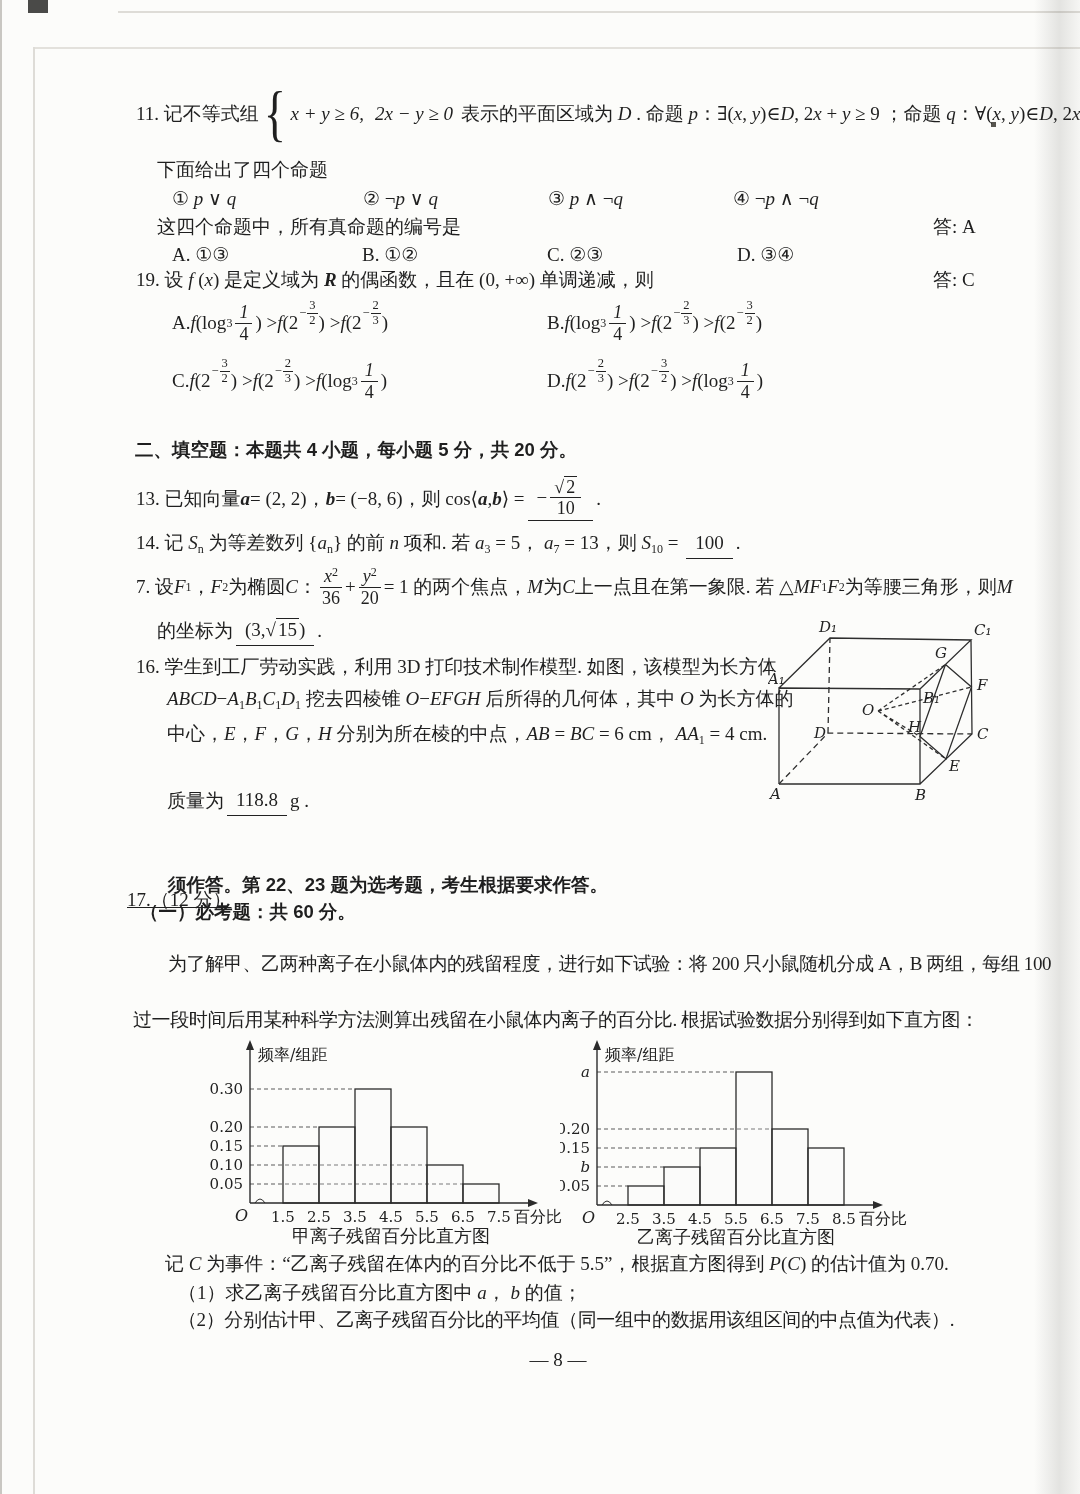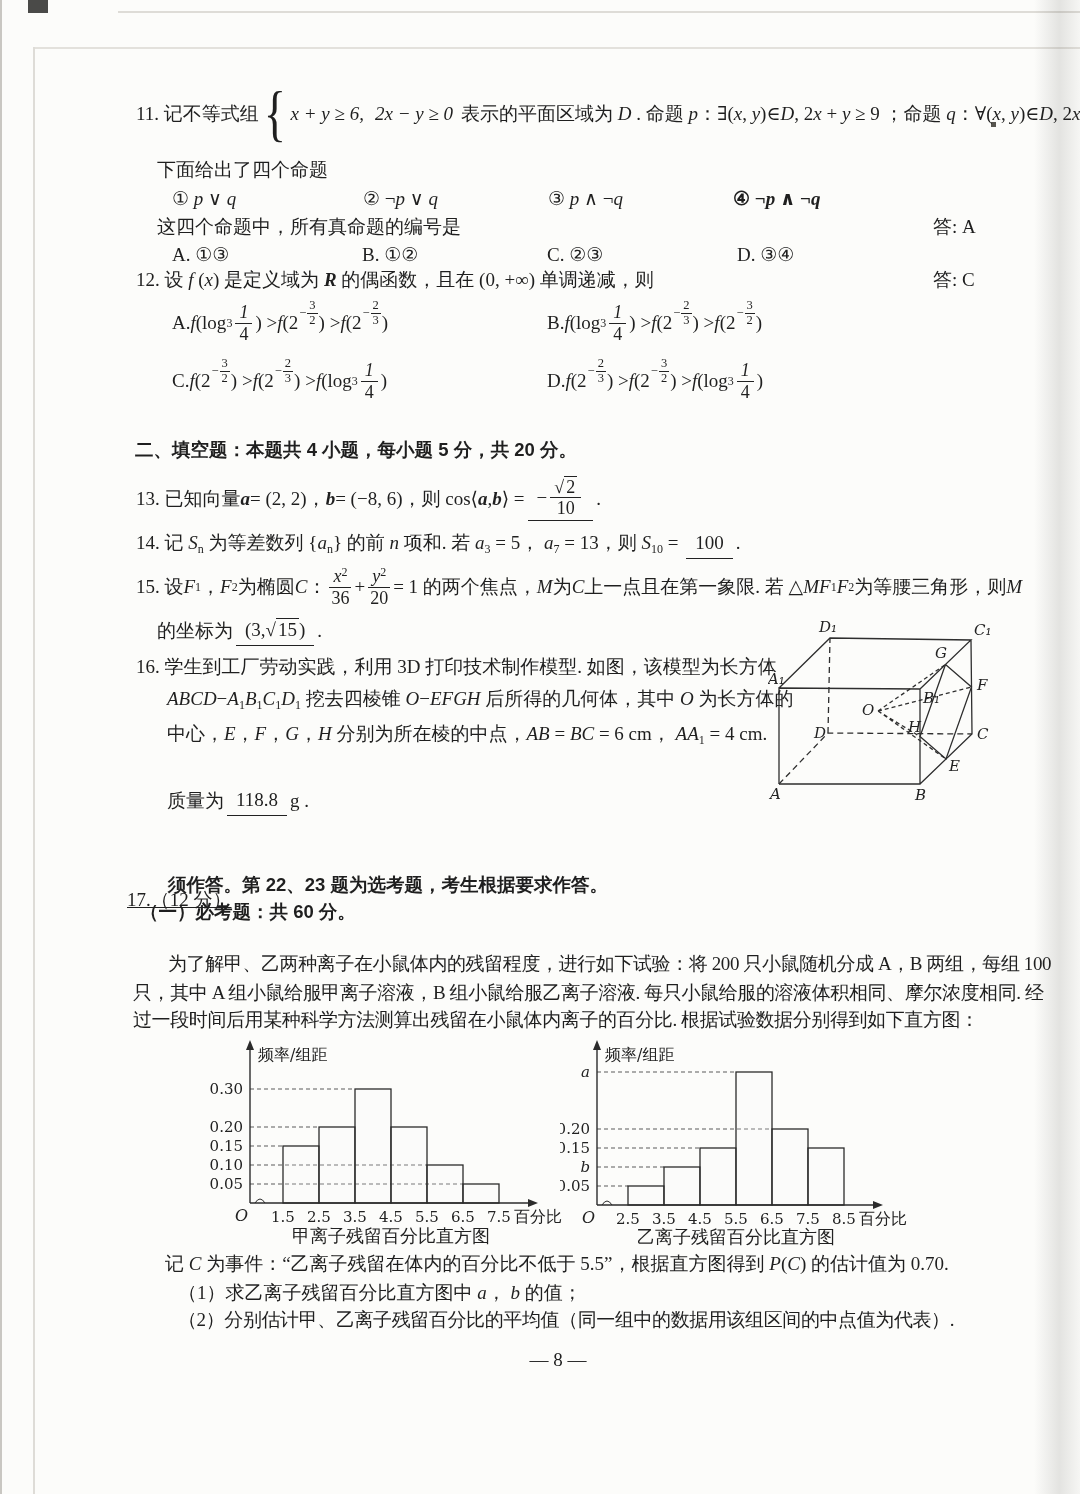--- a/index.html
+++ b/index.html
@@ -48,29 +48,29 @@
     <span class="sys">
       <span class="ti"><span class="ti">x</span><span class="tc"> + </span><span class="ti">y</span><span class="tc"> ≥ 6,</span></span>
       <span class="ti"><span class="tc">2</span><span class="ti">x</span><span class="tc"> − </span><span class="ti">y</span><span class="tc"> ≥ 0</span></span>
     </span>
     <span><span class="tc">表示的平面区域为 </span><span class="ti">D</span><span class="tc"> . 命题 </span><span class="ti">p</span><span class="tc">：∃(</span><span class="ti">x</span><span class="tc">, </span><span class="ti">y</span><span class="tc">)∈</span><span class="ti">D</span><span class="tc">, 2</span><span class="ti">x</span><span class="tc"> + </span><span class="ti">y</span><span class="tc"> ≥ 9 ；命题 </span><span class="ti">q</span><span class="tc">：∀(</span><span class="ti">x</span><span class="tc">, </span><span class="ti">y</span><span class="tc">)∈</span><span class="ti">D</span><span class="tc">, 2</span><span class="ti">x</span><span class="tc"> + </span><span class="ti">y</span><span class="tc"> ≤ 12 .</span></span>
   </div>
   <div class="line" style="left:157px;top:157px;">下面给出了四个命题</div>
   <div class="line" style="left:172px;top:186px;"><span class="tc">① </span><span class="ti">p</span><span class="tc"> ∨ </span><span class="ti">q</span></div>
   <div class="line" style="left:363px;top:186px;"><span class="tc">② ¬</span><span class="ti">p</span><span class="tc"> ∨ </span><span class="ti">q</span></div>
   <div class="line" style="left:548px;top:186px;"><span class="tc">③ </span><span class="ti">p</span><span class="tc"> ∧ ¬</span><span class="ti">q</span></div>
-  <div class="line" style="left:733px;top:186px;font-weight:bold;"><span class="tc">④ ¬</span><span class="ti">p</span><span class="tc"> ∧ ¬</span><span class="ti">q</span></div>
+  <div class="line" style="left:733px;top:186px;"><span class="tc">④ ¬</span><span class="ti">p</span><span class="tc"> ∧ ¬</span><span class="ti">q</span></div>
   <div class="line" style="left:157px;top:214px;">这四个命题中，所有真命题的编号是</div>
   <div class="line" style="left:933px;top:214px;">答: A</div>
   <div class="line" style="left:172px;top:242px;">A. ①③</div>
   <div class="line" style="left:362px;top:242px;">B. ①②</div>
   <div class="line" style="left:547px;top:242px;">C. ②③</div>
   <div class="line" style="left:737px;top:242px;text-align:center;">D. ③④</div>
 
-  <div class="line" style="left:136px;top:267px;"><span class="tc">12. 设 </span><span class="ti">f</span><span class="tc"> (</span><span class="ti">x</span><span class="tc">) 是定义域为 </span><span class="tbi">R</span><span class="tc"> 的偶函数，且在 (0, +∞) 单调递减，则</span></div>
+  <div class="line" style="left:136px;top:267px;"><span class="tc">19. 设 </span><span class="ti">f</span><span class="tc"> (</span><span class="ti">x</span><span class="tc">) 是定义域为 </span><span class="tbi">R</span><span class="tc"> 的偶函数，且在 (0, +∞) 单调递减，则</span></div>
   <div class="line" style="left:933px;top:267px;">答: C</div>
   <div class="line flexline" style="left:172px;top:298px;height:50px;">
       <span class="tc">A.  </span>
       <span class="ti">f</span>
       <span class="tc">(log</span>
       <sub>3</sub>
       <span class="frac">
         <span class="fn"><span class="ti">1</span></span>
         <span class="fd">4</span>
       </span>
@@ -208,21 +208,21 @@
           <span class="fn">√<span class="rad">2</span></span>
           <span class="fd">10</span>
         </span>
       </span>
       <span class="tc"> .</span>
     </div>
   <div class="line" style="left:136px;top:530px;"><span class="tc">14. 记 </span><span class="ti">S</span><sub>n</sub><span class="tc"> 为等差数列 {</span><span class="ti">a</span><sub>n</sub><span class="tc">} 的前 </span><span class="ti">n</span><span class="tc"> 项和. 若 </span><span class="ti">a</span><sub>3</sub><span class="tc"> = 5， </span><span class="ti">a</span><sub>7</sub><span class="tc"> = 13，则 </span><span class="ti">S</span><sub>10</sub><span class="tc"> = </span><span class="u">
         <span class="tc">100</span>
       </span><span class="tc">.</span></div>
   <div class="line flexline" style="left:136px;top:563px;height:48px;">
-      <span class="tc">15. 设 </span>
+      <span class="tc">7. 设 </span>
       <span class="ti">F</span>
       <sub>1</sub>
       <span class="tc">， </span>
       <span class="ti">F</span>
       <sub>2</sub>
       <span class="tc"> 为椭圆 </span>
       <span class="ti">C</span>
       <span class="tc">：</span>
       <span class="frac">
         <span class="fn"><span class="ti">x</span><sup>2</sup></span>
@@ -291,21 +291,20 @@
       <text x="140" y="122">H</text>
       <text x="94" y="105">O</text>
     </g>
   </svg>
 
   <div class="line sec" style="left:168px;top:872px;">须作答。第 22、23 题为选考题，考生根据要求作答。</div>
   <div class="line sec" style="left:140px;top:899px;">（一）必考题：共 60 分。</div>
 
   <div class="line" style="left:127px;top:887px;text-decoration:underline;">17.（12 分）</div>
   <div class="line tight" style="left:168px;top:951px;">为了解甲、乙两种离子在小鼠体内的残留程度，进行如下试验：将 200 只小鼠随机分成 A，B 两组，每组 100</div>
-  <div class="line tight" style="left:133px;top:980px;">只，其中 A 组小鼠给服甲离子溶液，B 组小鼠给服乙离子溶液. 每只小鼠给服的溶液体积相同、摩尔浓度相同. 经</div>
   <div class="line tight" style="left:133px;top:1007px;">过一段时间后用某种科学方法测算出残留在小鼠体内离子的百分比. 根据试验数据分别得到如下直方图：</div>
 
   <svg style="position:absolute;left:185px;top:1038px;" width="395" height="215" viewBox="0 0 395 215">
       <line x1="65" y1="146" x2="278" y2="146" stroke="#5a5a5a" stroke-width="1" stroke-dasharray="4,3"></line>
       <line x1="65" y1="127" x2="242" y2="127" stroke="#5a5a5a" stroke-width="1" stroke-dasharray="4,3"></line>
       <line x1="65" y1="108" x2="98" y2="108" stroke="#5a5a5a" stroke-width="1" stroke-dasharray="4,3"></line>
       <line x1="65" y1="89" x2="134" y2="89" stroke="#5a5a5a" stroke-width="1" stroke-dasharray="4,3"></line>
       <line x1="65" y1="51" x2="170" y2="51" stroke="#5a5a5a" stroke-width="1" stroke-dasharray="4,3"></line>
       <rect x="98" y="108" width="36" height="57" fill="#fcfcfa" fill-opacity="0.2" stroke="#2b2b2b" stroke-width="1.3"></rect>
       <rect x="134" y="89" width="36" height="76" fill="#fcfcfa" fill-opacity="0.2" stroke="#2b2b2b" stroke-width="1.3"></rect>

